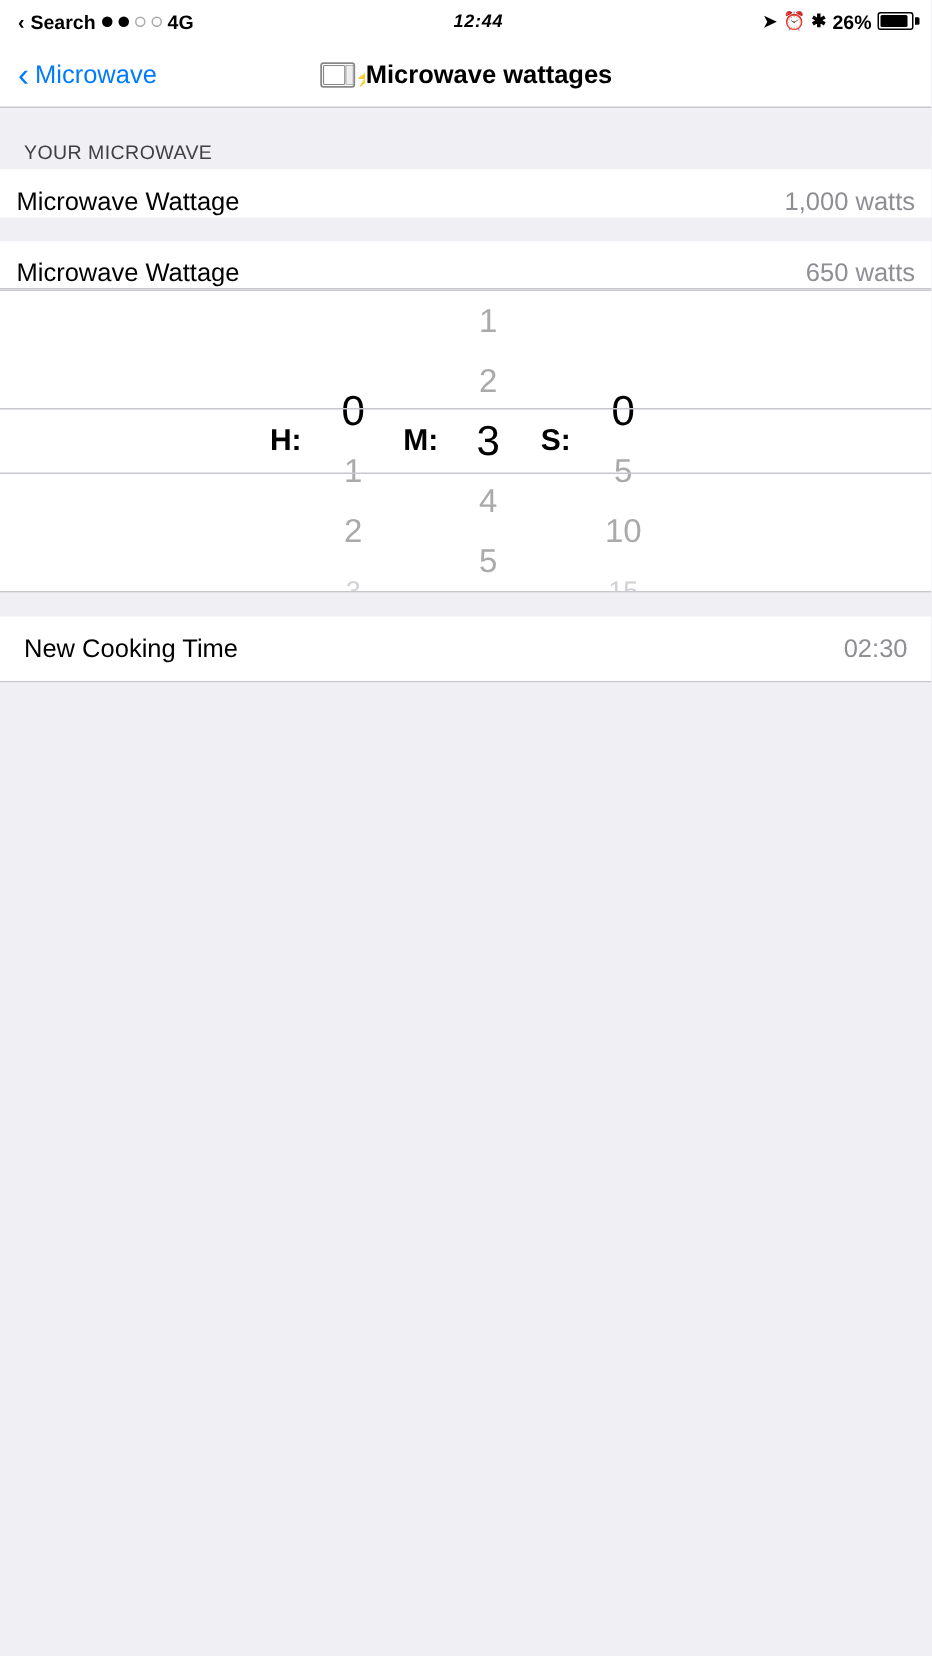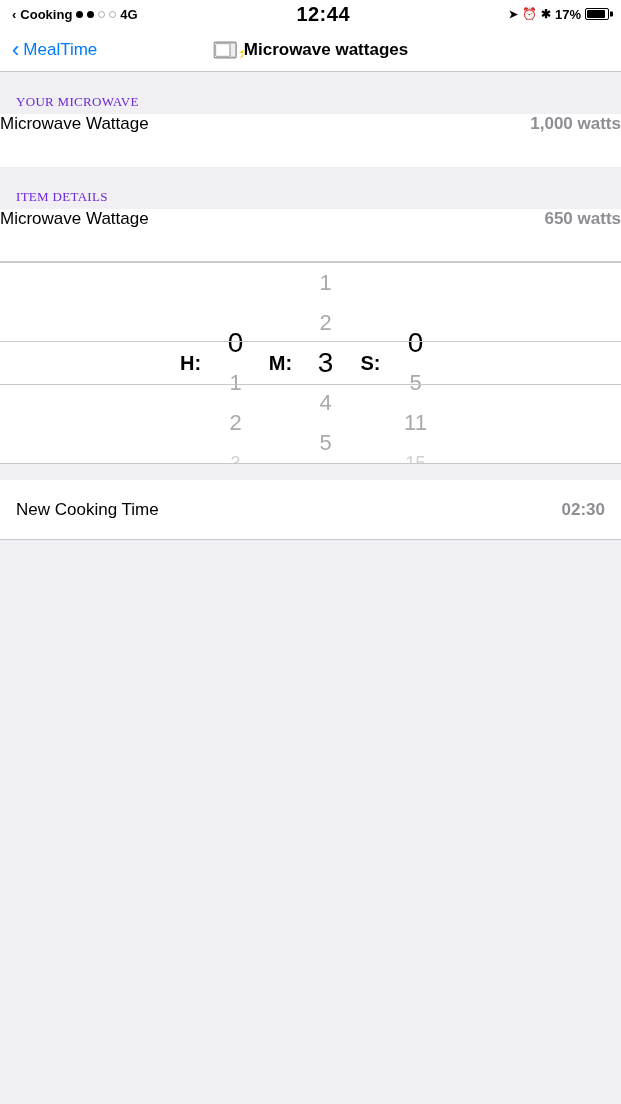--- a/index.html
+++ b/index.html
@@ -24,23 +24,24 @@
       height: 28px;
       font-size: 13px;
       font-weight: 600;
     }
     .status-left {
       display: flex;
       align-items: center;
       gap: 4px;
     }
     .status-center {
-      font-size: 20px;
+      font-size: 12px;
       font-weight: 600;
       letter-spacing: 0.5px;
+      font-style: italic;
     }
     .status-right {
       display: flex;
       align-items: center;
       gap: 4px;
       font-size: 13px;
     }
     .signal-dot {
       width: 7px; height: 7px;
       border-radius: 50%;
@@ -132,45 +133,43 @@
     
     .section-group {
       margin-top: 16px;
       background: #fff;
     }
     .section-header {
       background: #efeff4;
       padding: 6px 16px 4px 16px;
       font-size: 13px;
       font-weight: 400;
-      color: #6d28d9;
+      color: #404040;
       letter-spacing: 0.3px;
       text-transform: uppercase;
-      font-family: Liberation Serif, serif;
     }
     .section-row {
       display: flex;
-      align-items: flex-start;
+      align-items: flex-end;
       justify-content: space-between;
-      padding: 0 0;
-      height: 53px;
+      padding: 0 11px;
+      height: 32px;
       border-bottom: 1px solid #c8c7cc;
       background: #fff;
     }
     .section-row:last-child {
       border-bottom: none;
     }
     .row-label {
       font-size: 17px;
       color: #000;
     }
     .row-value {
       font-size: 17px;
       color: #8e8e93;
-      font-weight: bold;
     }
 
     
     .picker-container {
       background: #fff;
       border-bottom: 1px solid #c8c7cc;
       border-top: 1px solid #c8c7cc;
       overflow: hidden;
       position: relative;
     }
@@ -249,65 +248,65 @@
       font-size: 18px;
       color: #d0d0d5;
     }
 
     
     .new-cooking-row {
       display: flex;
       align-items: center;
       justify-content: space-between;
       padding: 0 16px;
-      height: 60px;
+      height: 44px;
       background: #fff;
       border-bottom: 1px solid #c8c7cc;
       margin-top: 16px;
     }
 
     
     .bottom-area {
       background: #efeff4;
       flex: 1;
       min-height: 300px;
     }
   </style>
 </head>
 <body>
 
 <div class="status-bar">
   <div class="status-left">
     <span style="font-size:13px;">‹</span>
-    <span>Cooking</span>
+    <span>Search</span>
     <span class="signal-dot"></span>
     <span class="signal-dot"></span>
     <span class="signal-dot empty"></span>
     <span class="signal-dot empty"></span>
     <span>4G</span>
   </div>
   <div class="status-center">12:44</div>
   <div class="status-right">
     <span style="font-size:11px;">➤</span>
     <span style="font-size:12px;">⏰</span>
     <span style="font-size:12px;">✱</span>
-    <span>17%</span>
+    <span>26%</span>
     <span class="battery-icon">
       <span class="battery-body">
         <span class="battery-fill"></span>
         <span class="battery-tip"></span>
       </span>
     </span>
   </div>
 </div>
 
 <div class="nav-bar">
   <div class="nav-back">
     <span class="nav-back-chevron">‹</span>
-    <span>MealTime</span>
+    <span>Microwave</span>
   </div>
   <div class="nav-title-area">
     <div class="nav-icon">
       <svg class="microwave-icon-svg" viewBox="0 0 38 26" fill="none" xmlns="http://www.w3.org/2000/svg">
 
         <rect x="1" y="3" width="28" height="20" rx="2" ry="2" stroke="#888" stroke-width="1.5" fill="none"></rect>
 
         <rect x="3" y="5" width="18" height="16" rx="1" stroke="#888" stroke-width="1" fill="none"></rect>
 
         <rect x="22" y="5" width="6" height="16" rx="0" stroke="#888" stroke-width="0.5" fill="#eee"></rect>
@@ -321,21 +320,20 @@
 
 <div class="section-group">
   <div class="section-header">YOUR MICROWAVE</div>
   <div class="section-row">
     <span class="row-label">Microwave Wattage</span>
     <span class="row-value">1,000 watts</span>
   </div>
 </div>
 
 <div class="section-group">
-  <div class="section-header">ITEM DETAILS</div>
   <div class="section-row">
     <span class="row-label">Microwave Wattage</span>
     <span class="row-value">650 watts</span>
   </div>
 
   <div class="picker-container">
     <div class="picker-selection-overlay"></div>
     <div class="picker-wheel-area">
       <div class="picker-column-wrapper">
 
@@ -362,21 +360,21 @@
 
         </div>
 
         <span class="picker-label">S:</span>
 
         <div class="picker-column">
           <div class="picker-item far"></div>
           <div class="picker-item far"></div>
           <div class="picker-item selected">0</div>
           <div class="picker-item near">5</div>
-          <div class="picker-item near">11</div>
+          <div class="picker-item near">10</div>
           <div class="picker-item far">15</div>
         </div>
 
       </div>
     </div>
   </div>
 </div>
 
 <div class="new-cooking-row">
   <span class="row-label">New Cooking Time</span>

